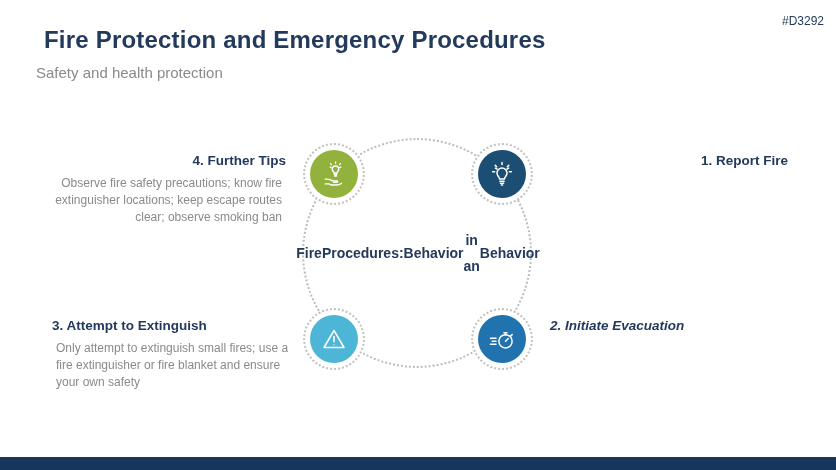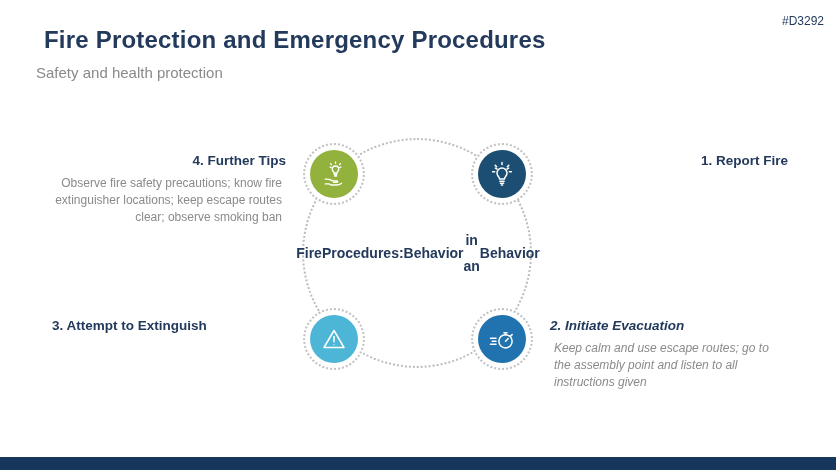--- a/index.html
+++ b/index.html
@@ -116,25 +116,25 @@
       </span>
     </div>
   </div>
 
   <div class="step step-1">
     <h3>1. Report Fire</h3>
   </div>
 
   <div class="step step-2">
     <h3>2. Initiate Evacuation</h3>
-    <p>Keep calm and use escape routes; go to the assembly point and listen to all instructions given</p>
   </div>
 
   <div class="step step-3">
     <h3>3. Attempt to Extinguish</h3>
+    <p>Only attempt to extinguish small fires; use a fire extinguisher or fire blanket and ensure your own safety</p>
   </div>
 
   <div class="step step-4">
     <h3>4. Further Tips</h3>
     <p>Observe fire safety precautions; know fire extinguisher locations; keep escape routes clear; observe smoking ban</p>
   </div>
 
   <div class="footer-bar"></div>
 
 </div>

